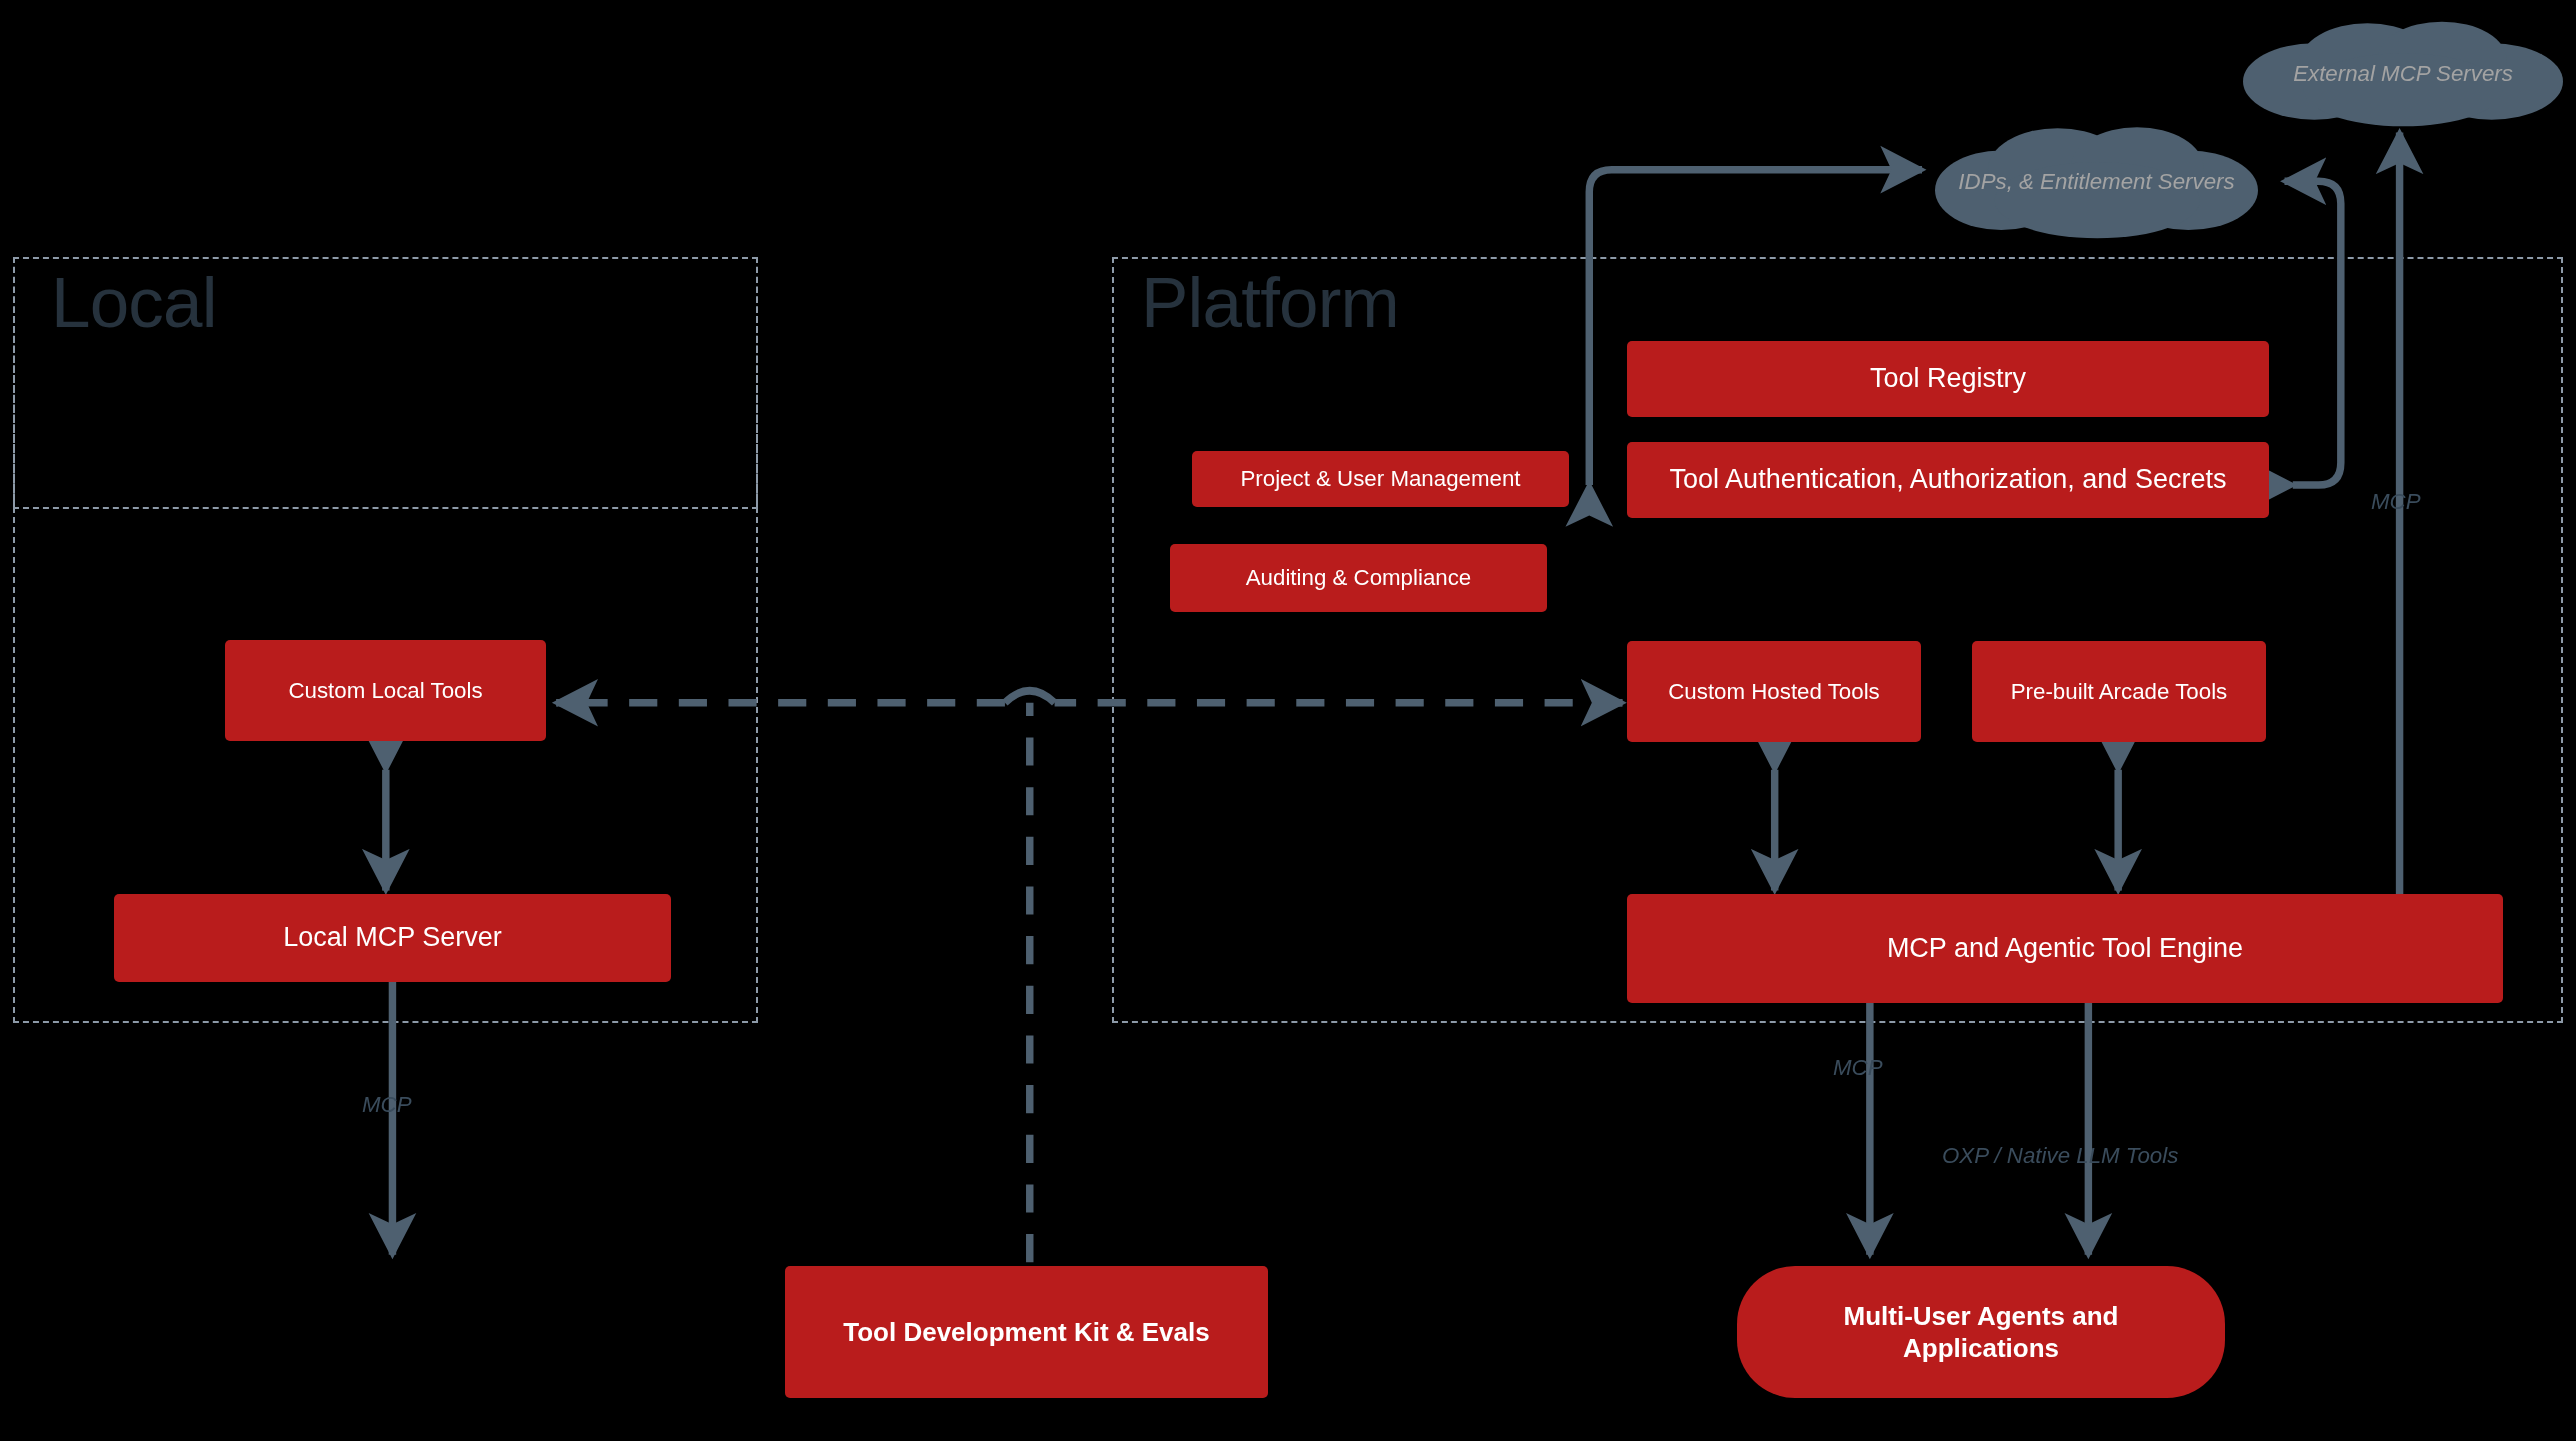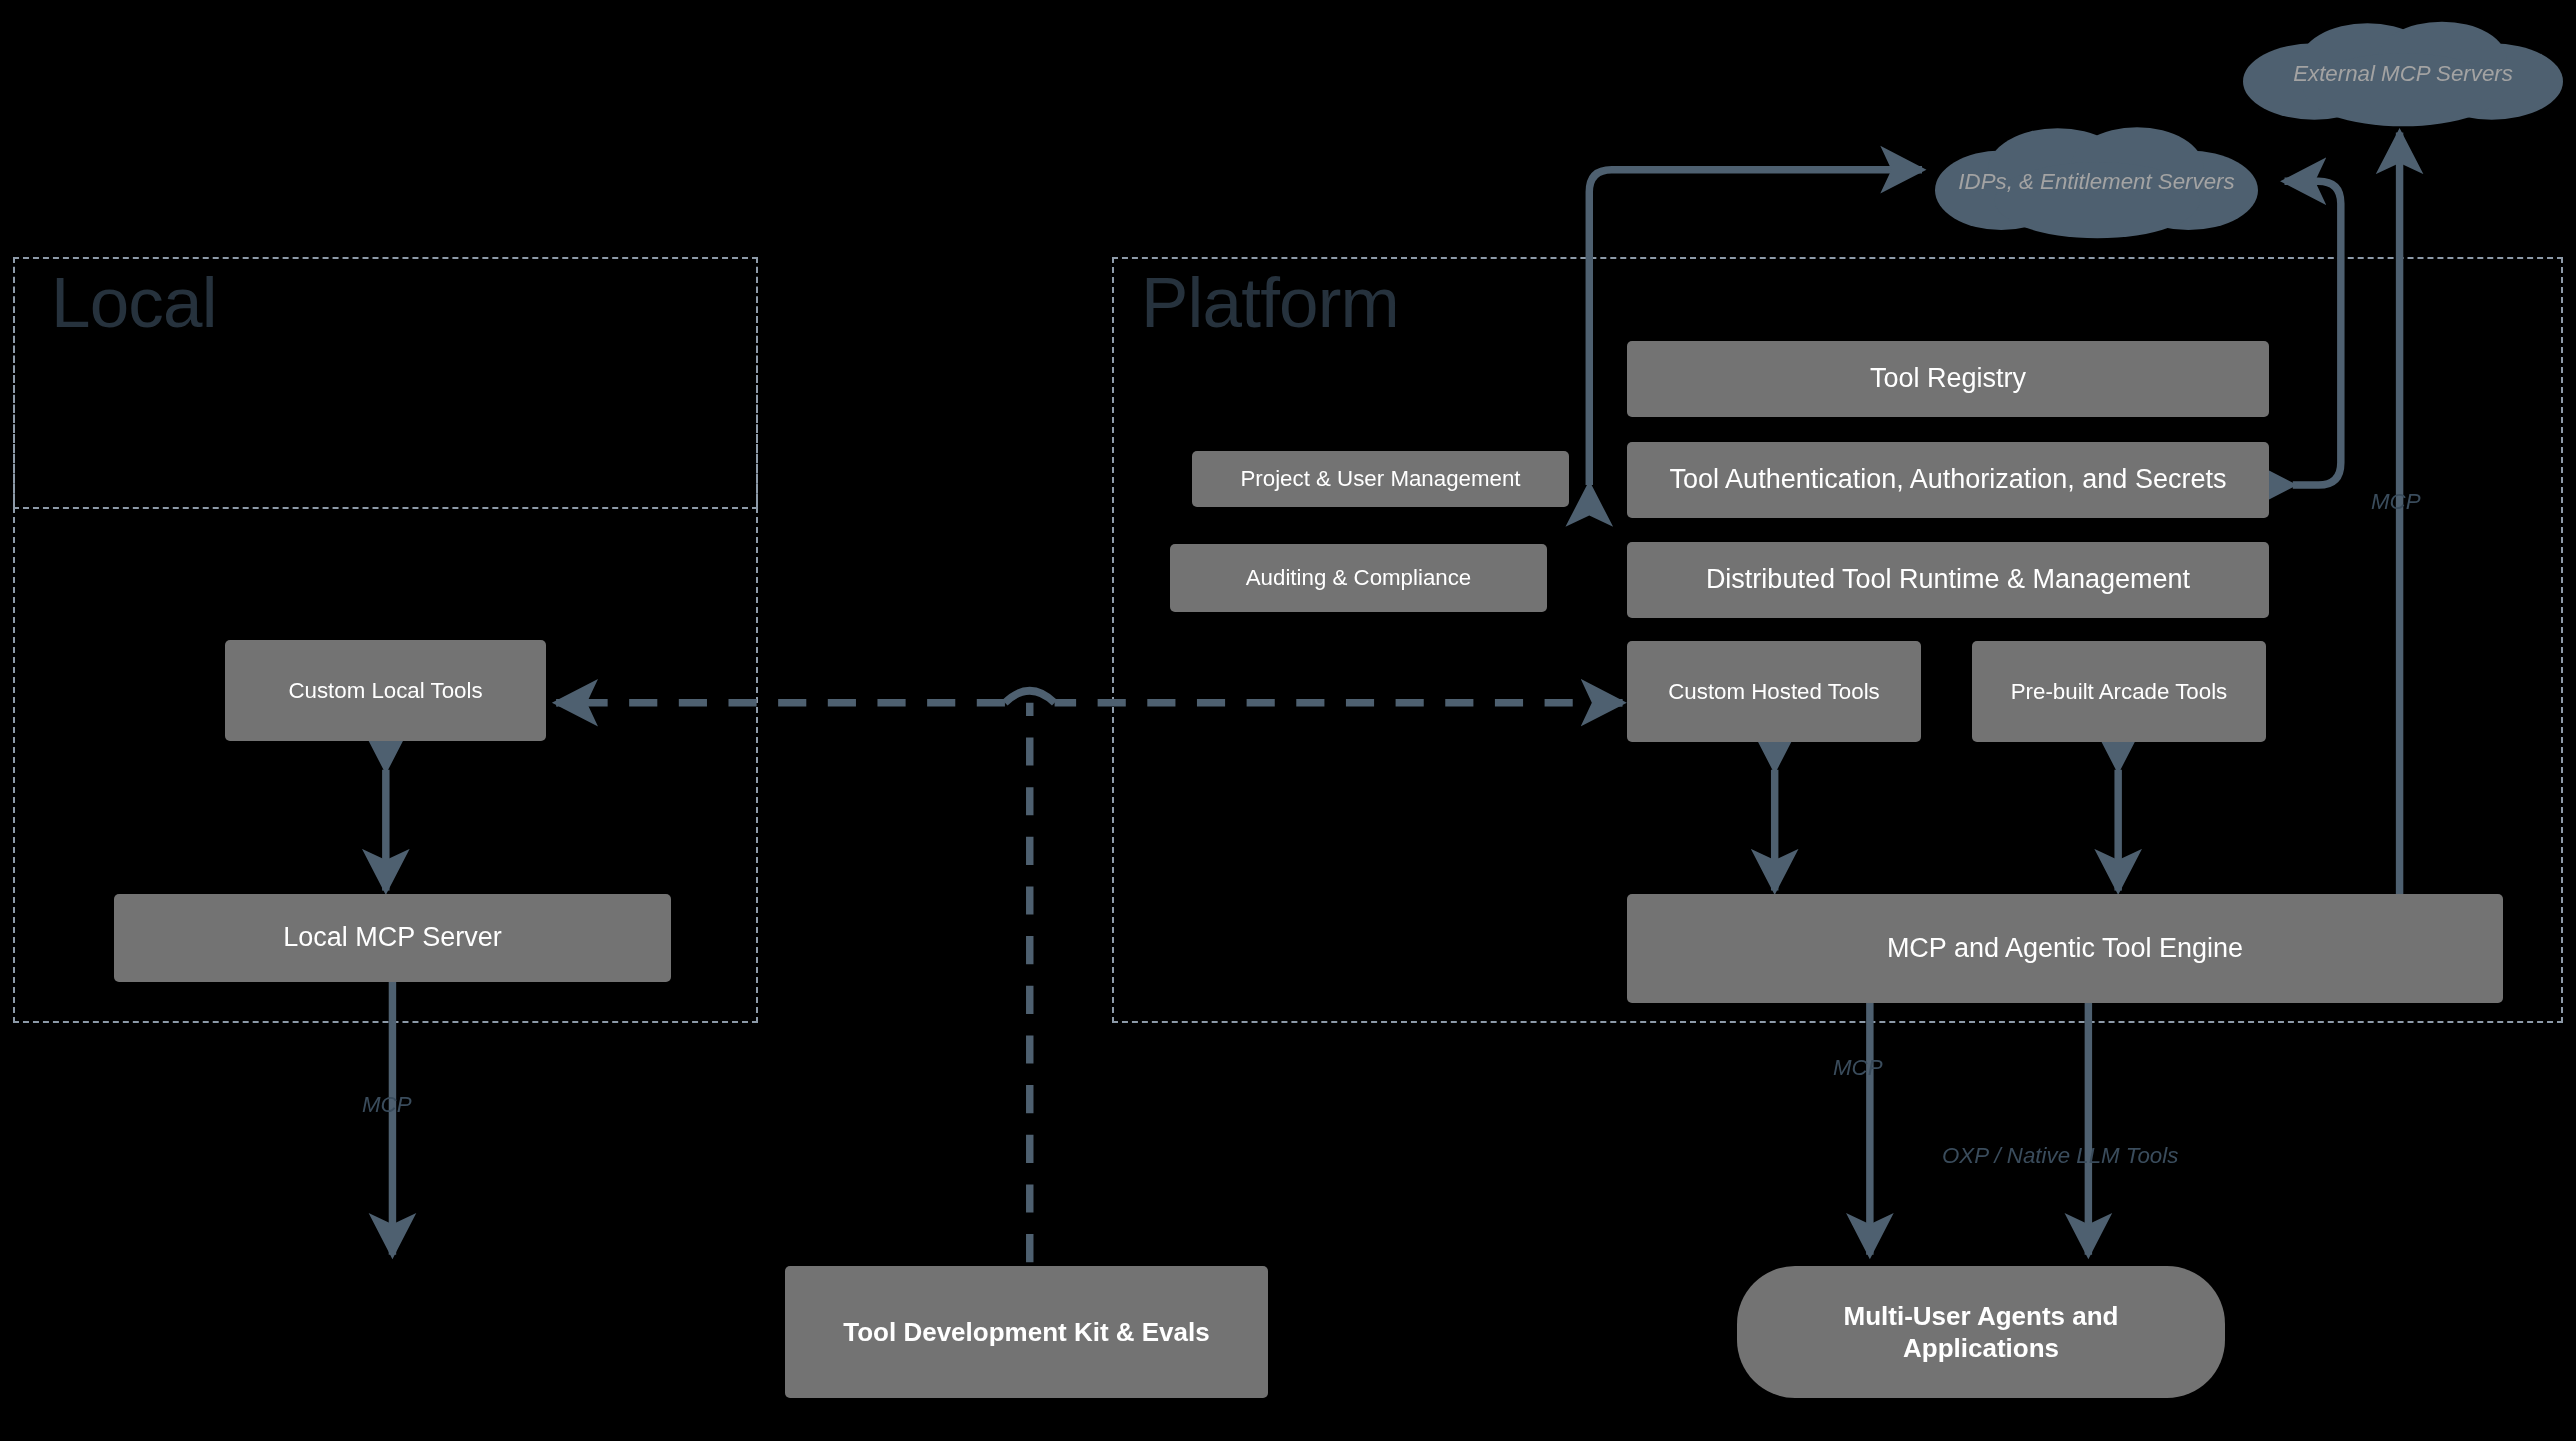--- a/index.html
+++ b/index.html
@@ -4,21 +4,21 @@
 <style>
   html,body{margin:0;padding:0;background:#000;}
   body{width:2576px;height:1441px;overflow:hidden;font-family:"Liberation Sans",sans-serif;}
   #stage{position:relative;width:2576px;height:1441px;background:#000;}
   svg#wires{position:absolute;left:0;top:0;width:2576px;height:1441px;pointer-events:none;}
 
   .zone{position:absolute;border:2.5px dashed #8d9aa8;box-sizing:border-box;}
   .zone-title{position:absolute;color:#26323d;font-weight:300;letter-spacing:-0.8px;
                font-size:71px;line-height:1;white-space:nowrap;}
 
-  .node{position:absolute;background:#737373;border-radius:5px;display:flex;
+  .node{position:absolute;background:#b91c1c;border-radius:5px;display:flex;
         align-items:center;justify-content:center;text-align:center;color:#fff;
         font-size:22.3px;line-height:1.25;padding:3.3px 10px;box-sizing:border-box;}
   .node.wide{font-size:27px;}
   .pill{border-radius:58px;font-weight:bold;font-size:26px;}
   .rect-strong{font-weight:bold;font-size:26px;}
 
   .cloud{position:absolute;display:flex;align-items:center;justify-content:center;
          text-align:center;color:#a3a3a3;font-style:italic;font-size:22.3px;line-height:1.25;z-index:3;}
   .cloud .cloud-body{position:absolute;left:0;top:0;width:100%;height:100%;}
   .cloud .cloud-label{position:relative;z-index:2;padding:0 21.5px;}
@@ -117,21 +117,20 @@
   <div class="node wide" style="left:114px;top:894px;width:557px;height:88px;">Local MCP Server</div>
 
   <div class="node wide" style="left:1627px;top:341px;width:642px;height:76px;">Tool Registry</div>
 
   <div class="node" style="left:1192px;top:451px;width:377px;height:56px;">Project &amp; User Management</div>
 
   <div class="node wide" style="left:1627px;top:442px;width:642px;height:76px;">Tool Authentication, Authorization, and Secrets</div>
 
   <div class="node" style="left:1170px;top:544px;width:377px;height:68px;">Auditing &amp; Compliance</div>
 
-  <div class="node wide" style="left:1627px;top:542px;width:642px;height:76px;">Distributed Tool Runtime &amp; Management</div>
 
   <div class="node" style="left:1627px;top:641px;width:294px;height:101px;">Custom Hosted Tools</div>
 
   <div class="node" style="left:1972px;top:641px;width:294px;height:101px;">Pre-built Arcade Tools</div>
 
   <div class="node wide" style="left:1627px;top:894px;width:876px;height:109px;">MCP and Agentic Tool Engine</div>
 
 
   <div class="node rect-strong" style="left:785px;top:1266px;width:483px;height:132px;">Tool Development Kit &amp; Evals</div>
 

